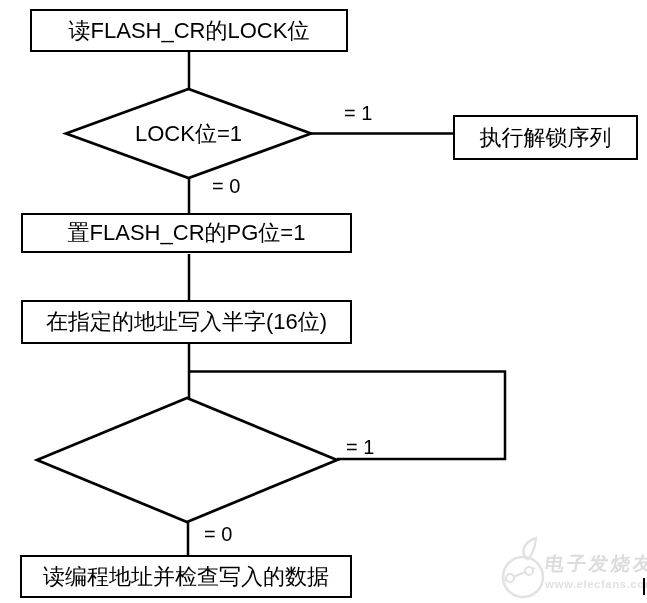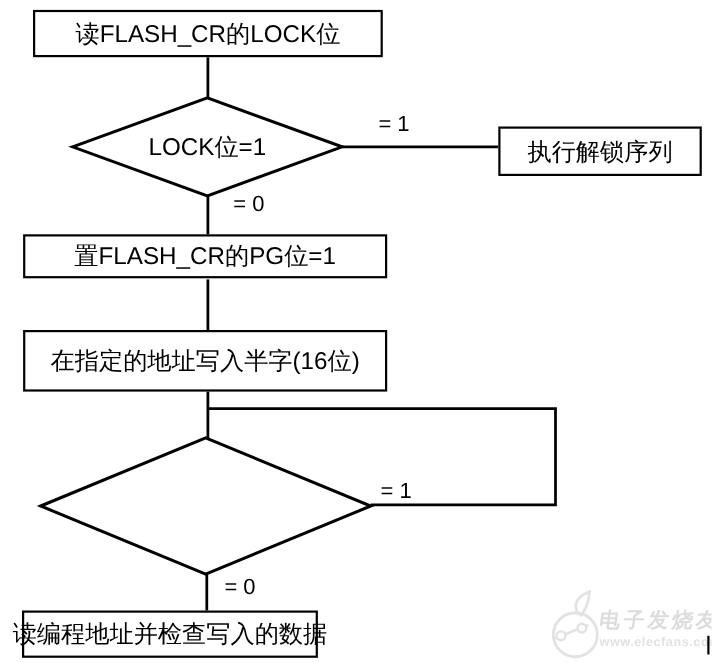--- a/index.html
+++ b/index.html
@@ -17,22 +17,22 @@
     box-sizing:border-box;
     border:2.5px solid #000;
     background:#fff;
     display:flex; align-items:center; justify-content:center;
     font-size:22px;
     white-space:nowrap;
   }
   .node-read-lock   { left:30px;  top:9px;   width:318px; height:43px; }
   .node-unlock      { left:453px; top:115px; width:185px; height:45px; }
   .node-set-pg      { left:21px;  top:213px; width:331px; height:40px; }
-  .node-write-half  { left:21px;  top:300px; width:331px; height:56px; }
-  .node-verify      { left:20px;  top:555px; width:269px; height:43px; }
+  .node-write-half  { left:21px;  top:300px; width:331px; height:44px; }
+  .node-verify      { left:20px;  top:555px; width:332px; height:43px; }
   .diamond-label {
     position:absolute;
     display:flex; flex-direction:column;
     align-items:center; justify-content:center;
     font-size:22px; text-align:right;
     pointer-events:none;
     white-space:nowrap;
   }
   .dlabel-lock { left:66px; top:89px;  width:245px; height:89px;  }
   .dlabel-bsy  { left:37px; top:398px; width:300px; height:124px; padding-bottom:16px; box-sizing:border-box; line-height:28px; }

